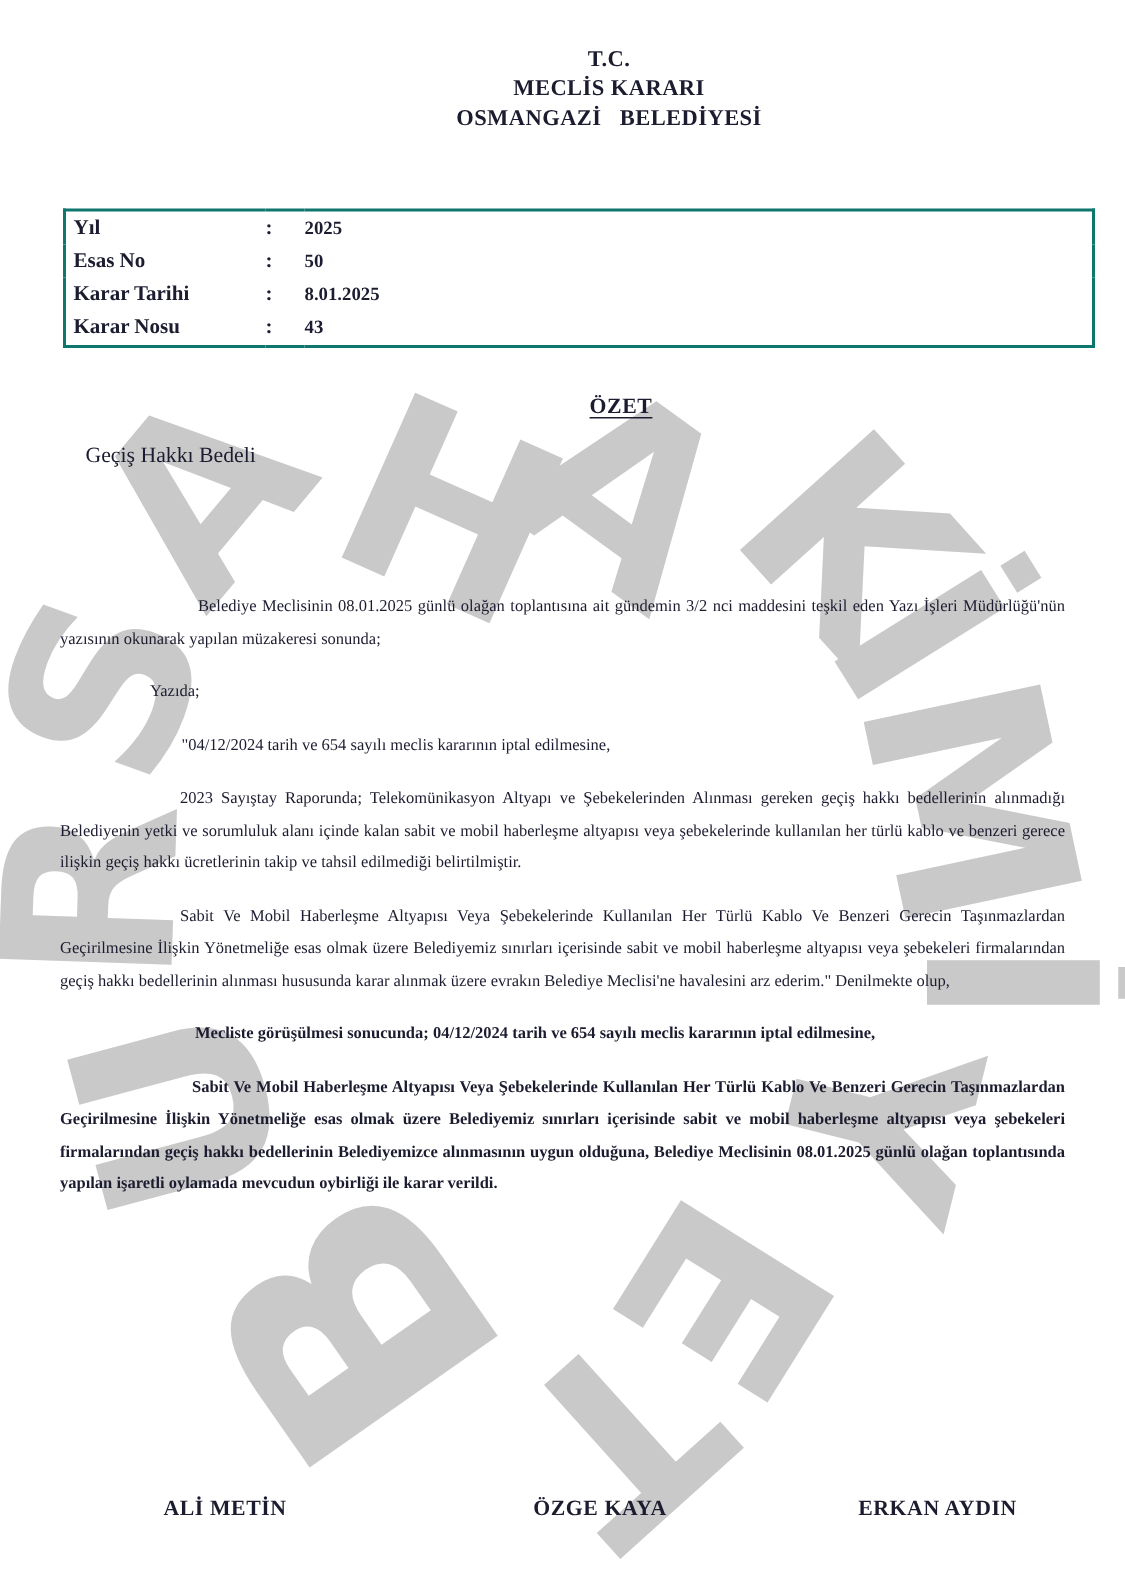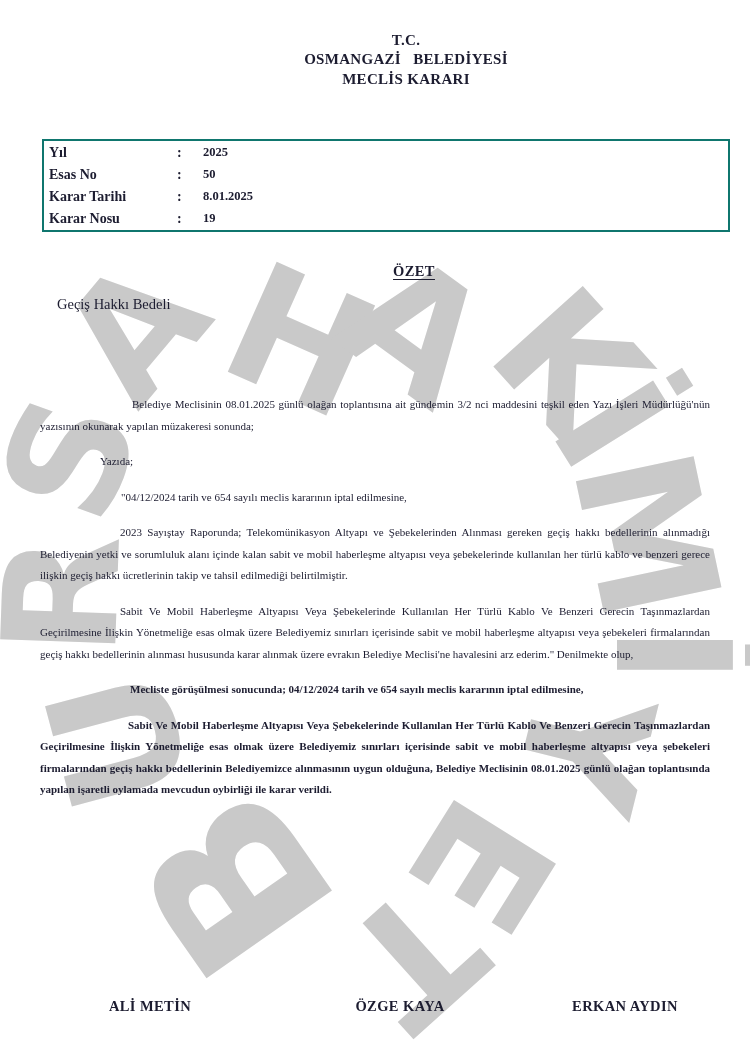--- a/index.html
+++ b/index.html
@@ -68,22 +68,22 @@
       <span style="left: 672px; top: 655px; font-size: 158px; transform: translate(-50%, -50%) rotate(90deg); color: rgb(201, 201, 201);">İ</span>
       <span style="left: 582px; top: 748px; font-size: 165px; transform: translate(-50%, -50%) rotate(104deg); color: rgb(201, 201, 201);">Y</span>
       <span style="left: 480px; top: 865px; font-size: 165px; transform: translate(-50%, -50%) rotate(122deg); color: rgb(201, 201, 201);">E</span>
       <span style="left: 412px; top: 955px; font-size: 165px; transform: translate(-50%, -50%) rotate(138deg); color: rgb(201, 201, 201);">T</span>
     </div>
 
   <div class="content">
 
     <div class="doc-header">
       <div>T.C.</div>
+      <div>MECLİS KARARI</div>
       <div>OSMANGAZİ   BELEDİYESİ</div>
-      <div>MECLİS KARARI</div>
     </div>
 
     <table class="meta-table">
       <tbody>
           <tr>
             <td class="lbl">Yıl</td>
             <td class="sep">:</td>
             <td class="val">2025</td>
           </tr>
           <tr>
@@ -92,21 +92,21 @@
             <td class="val">50</td>
           </tr>
           <tr>
             <td class="lbl">Karar Tarihi</td>
             <td class="sep">:</td>
             <td class="val">8.01.2025</td>
           </tr>
           <tr>
             <td class="lbl">Karar Nosu</td>
             <td class="sep">:</td>
-            <td class="val">19</td>
+            <td class="val">43</td>
           </tr>
         </tbody>
     </table>
 
     <div class="sec-heading ozet-heading">ÖZET</div>
     <div class="ozet-subject">Geçiş Hakkı Bedeli</div>
 
 
     <div class="body-text">
         <p style="text-indent: 92px;">Belediye Meclisinin 08.01.2025  günlü olağan toplantısına ait gündemin 3/2 nci maddesini teşkil eden  Yazı İşleri Müdürlüğü'nün yazısının okunarak yapılan müzakeresi sonunda;</p>

